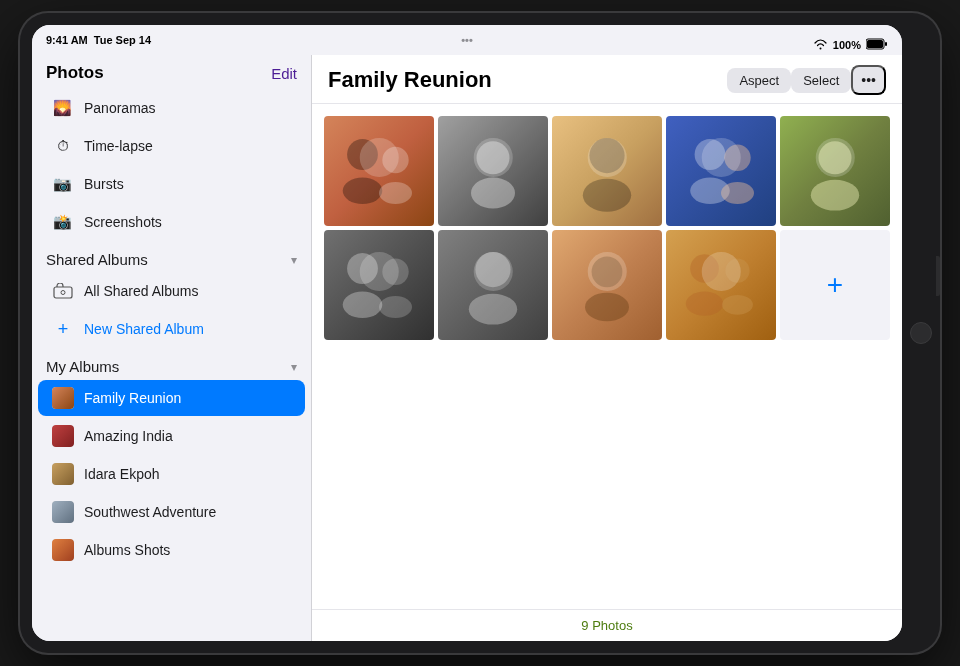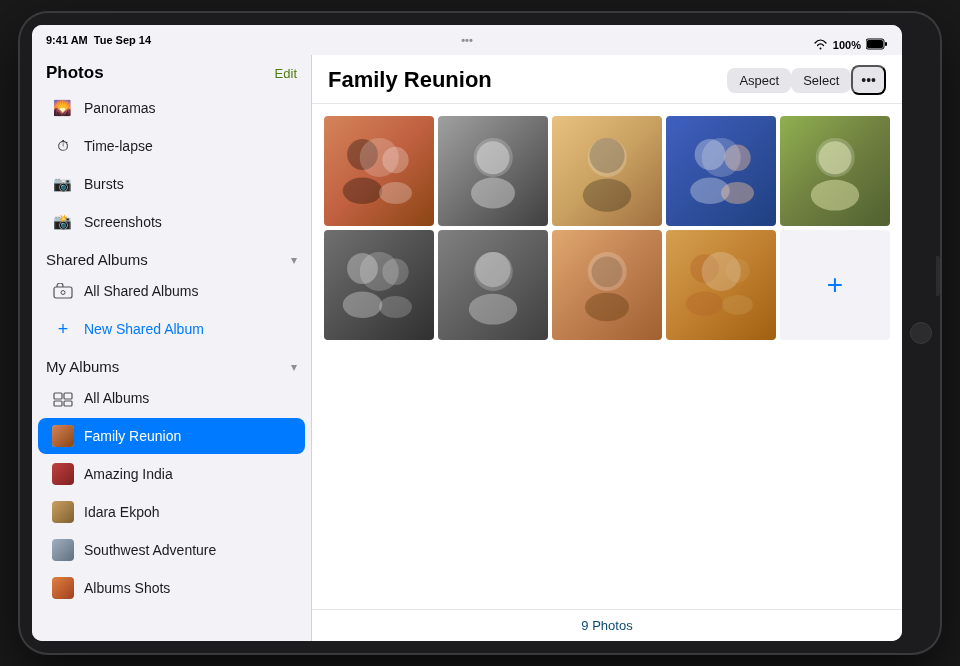--- a/index.html
+++ b/index.html
@@ -21,21 +21,21 @@
       border-radius: 28px;
       overflow: hidden;
       position: relative;
       box-shadow: 0 0 0 2px #3a3a3c, 0 20px 60px rgba(0,0,0,0.7);
     }
 
     .ipad-screen {
       position: absolute;
       top: 12px; left: 12px; right: 38px; bottom: 12px;
       background: #f2f2f7;
-      border-radius: 10px;
+      border-radius: 18px;
       overflow: hidden;
       display: flex;
       flex-direction: column;
     }
 
     
     .home-button {
       position: absolute;
       right: 8px;
       top: 50%;
@@ -89,22 +89,22 @@
       justify-content: space-between;
     }
 
     .sidebar-title {
       font-size: 17px;
       font-weight: 700;
       color: #000;
     }
 
     .sidebar-edit {
-      font-size: 13px;
-      color: #4d7c0f;
+      font-size: 15px;
+      color: #4c1d95;
       font-weight: 400;
     }
 
     .sidebar-item {
       display: flex;
       align-items: center;
       padding: 7px 14px;
       font-size: 14px;
       color: #1c1c1e;
       cursor: pointer;
@@ -265,21 +265,21 @@
       background: #f2f2f7;
       font-size: 28px;
       color: #007aff;
       cursor: pointer;
     }
 
     .photos-footer {
       padding: 8px;
       text-align: center;
       font-size: 13px;
-      color: #0c4a6e;
+      color: #4d7c0f;
       border-top: 1px solid #e5e5ea;
     }
 
     .ipad-side-btn {
       position: absolute;
       right: 0;
       top: 38%;
       width: 4px;
       height: 40px;
       background: #2c2c2e;
@@ -362,31 +362,20 @@
         <div class="sidebar-item new-item">
           <span class="sidebar-item-icon" style="color:#007aff;font-size:18px;font-weight:300;">+</span>
           <span>New Shared Album</span>
         </div>
 
         <div class="sidebar-section-header">
           <span>My Albums</span>
           <span class="chevron">▾</span>
         </div>
 
-        <div class="sidebar-item">
-          <span class="sidebar-item-icon">
-            <svg width="20" height="18" viewBox="0 0 20 18" fill="none">
-              <rect x="1" y="4" width="8" height="6" rx="1" stroke="#555" stroke-width="1.2"></rect>
-              <rect x="11" y="4" width="8" height="6" rx="1" stroke="#555" stroke-width="1.2"></rect>
-              <rect x="1" y="12" width="8" height="5" rx="1" stroke="#555" stroke-width="1.2"></rect>
-              <rect x="11" y="12" width="8" height="5" rx="1" stroke="#555" stroke-width="1.2"></rect>
-            </svg>
-          </span>
-          <span>All Albums</span>
-        </div>
 
         <div class="sidebar-item selected">
           <span class="sidebar-item-icon album-thumb">
             <div style="width:100%;height:100%;background:linear-gradient(135deg,#d4845a,#8b4513);border-radius:3px;"></div>
           </span>
           <span>Family Reunion</span>
         </div>
 
         <div class="sidebar-item">
           <span class="sidebar-item-icon album-thumb">

